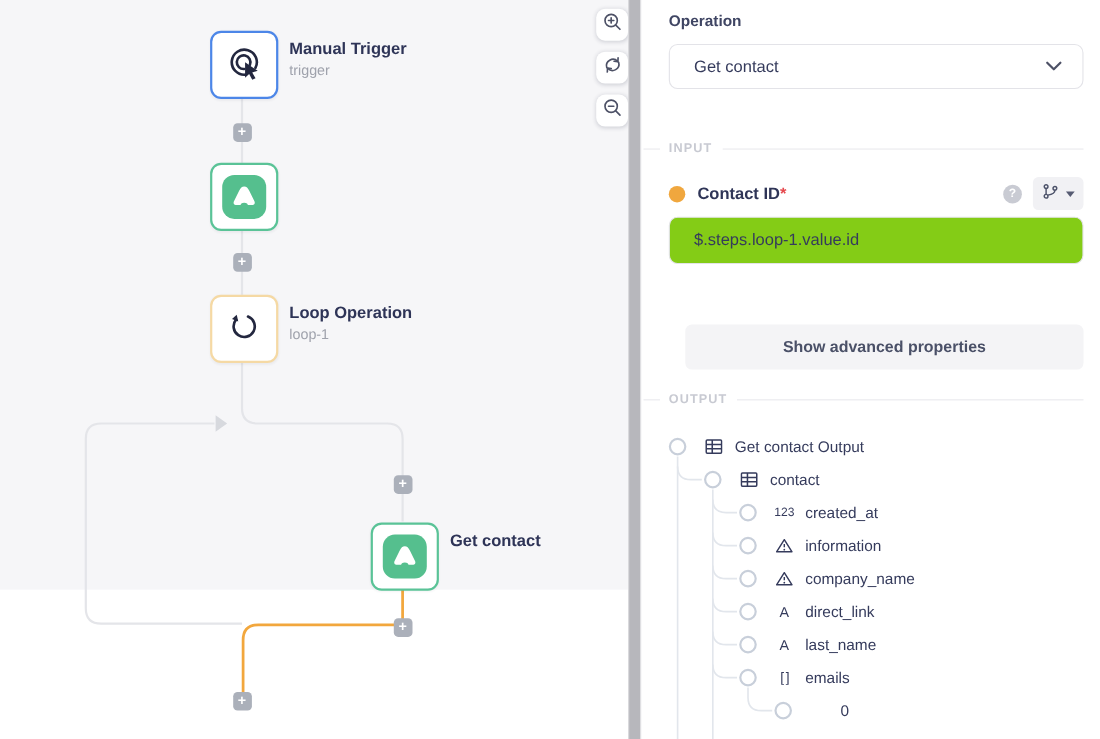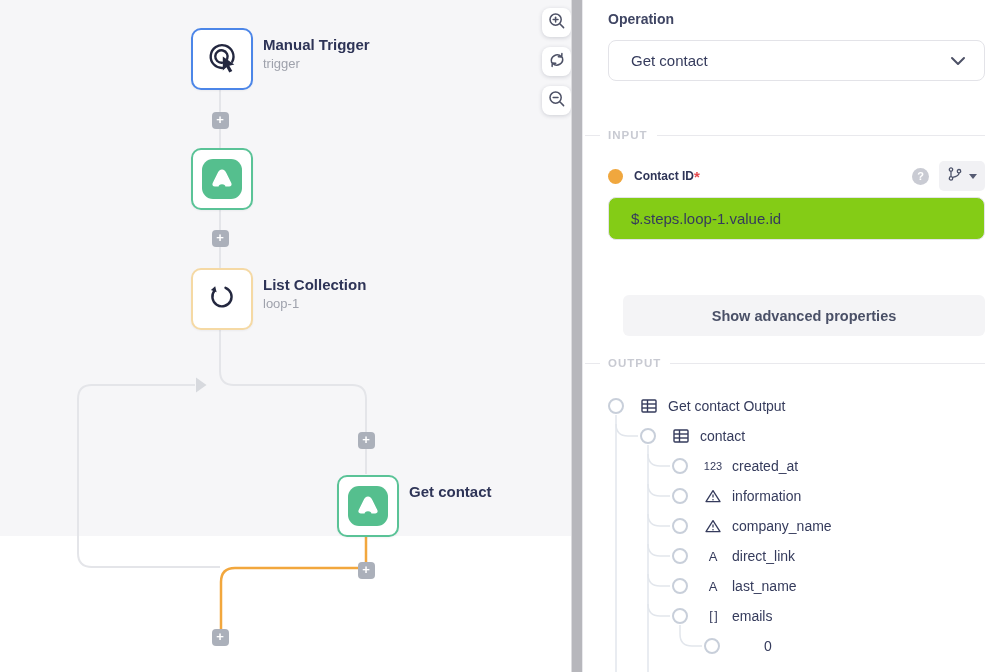--- a/index.html
+++ b/index.html
@@ -45,21 +45,21 @@
     position:absolute;left:25px;right:15px;top:40px;height:41px;border:1px solid #e3e3e8;border-radius:8px;
     display:flex;align-items:center;box-sizing:border-box;padding:0 18px 0 22px;cursor:pointer;background:#fff;
   }
   .select .val{font-size:15px;color:#353b5c;flex:1;}
   .sec-header{position:absolute;left:2px;right:15px;height:16px;display:flex;align-items:center;}
   .sec-header .dash{width:15px;height:0;border-top:1.5px solid #e9e9ed;}
   .sec-header .lbl{margin:0 9px 0 8px;font-size:11.5px;font-weight:600;letter-spacing:1px;color:#c8cad2;}
   .sec-header .line{flex:1;height:0;border-top:1.5px solid #e9e9ed;}
   .prop-row{position:absolute;left:25px;right:15px;top:160px;height:32px;display:flex;align-items:center;}
   .dot{width:15px;height:15px;border-radius:50%;background:#f0a73e;margin-right:11px;}
-  .prop-name{font-size:12px;font-weight:700;color:#2f3557;}
+  .prop-name{font-size:15px;font-weight:700;color:#2f3557;}
   .req{color:#e5484d;font-size:15px;font-weight:700;}
   .spacer{flex:1;}
   .help{
     width:17px;height:17px;border-radius:50%;background:#c9cbd3;color:#fff;font-size:11px;font-weight:700;
     display:flex;align-items:center;justify-content:center;margin-right:10px;cursor:pointer;
   }
   .jsonpath-btn{
     width:46px;height:30px;background:#f1f1f4;border-radius:5px;display:flex;align-items:center;justify-content:center;
     gap:6px;cursor:pointer;
   }
@@ -124,21 +124,21 @@
 
   <div class="node amber" style="left:191px;top:268px;">
     <span>
       <svg width="40" height="40" viewBox="0 0 40 40">
         <path d="M23.5 10.8 A9.6 9.6 0 1 1 12.6 13.6" stroke="#23273f" stroke-width="2.4" fill="none" stroke-linecap="round"></path>
         <polygon points="8.9,13.1 14.6,15.2 13.2,9.2" fill="#23273f"></polygon>
       </svg>
     </span>
   </div>
   <div class="nlabel" style="left:263px;top:276px;">
-    <div class="t">List Collection</div>
+    <div class="t">Loop Operation</div>
     <div class="s">loop-1</div>
   </div>
 
   <div class="node green" style="left:337px;top:475px;">
     <span class="aircall-sq">
       <svg width="40" height="40" viewBox="0 0 40 40">
         <path d="M20 10.6 c-2 0 -3.4 1.4 -4.6 3.9 l-4.7 9.4 c-.9 1.9 .2 3.5 2.2 3.5 h14.2 c2 0 3.1 -1.6 2.2 -3.5 l-4.7 -9.4 c-1.2 -2.5 -2.6 -3.9 -4.6 -3.9 z" fill="#ffffff"></path>
         <ellipse cx="20" cy="28" rx="3.4" ry="2.7" fill="#55bf8e"></ellipse>
       </svg>
     </span>

